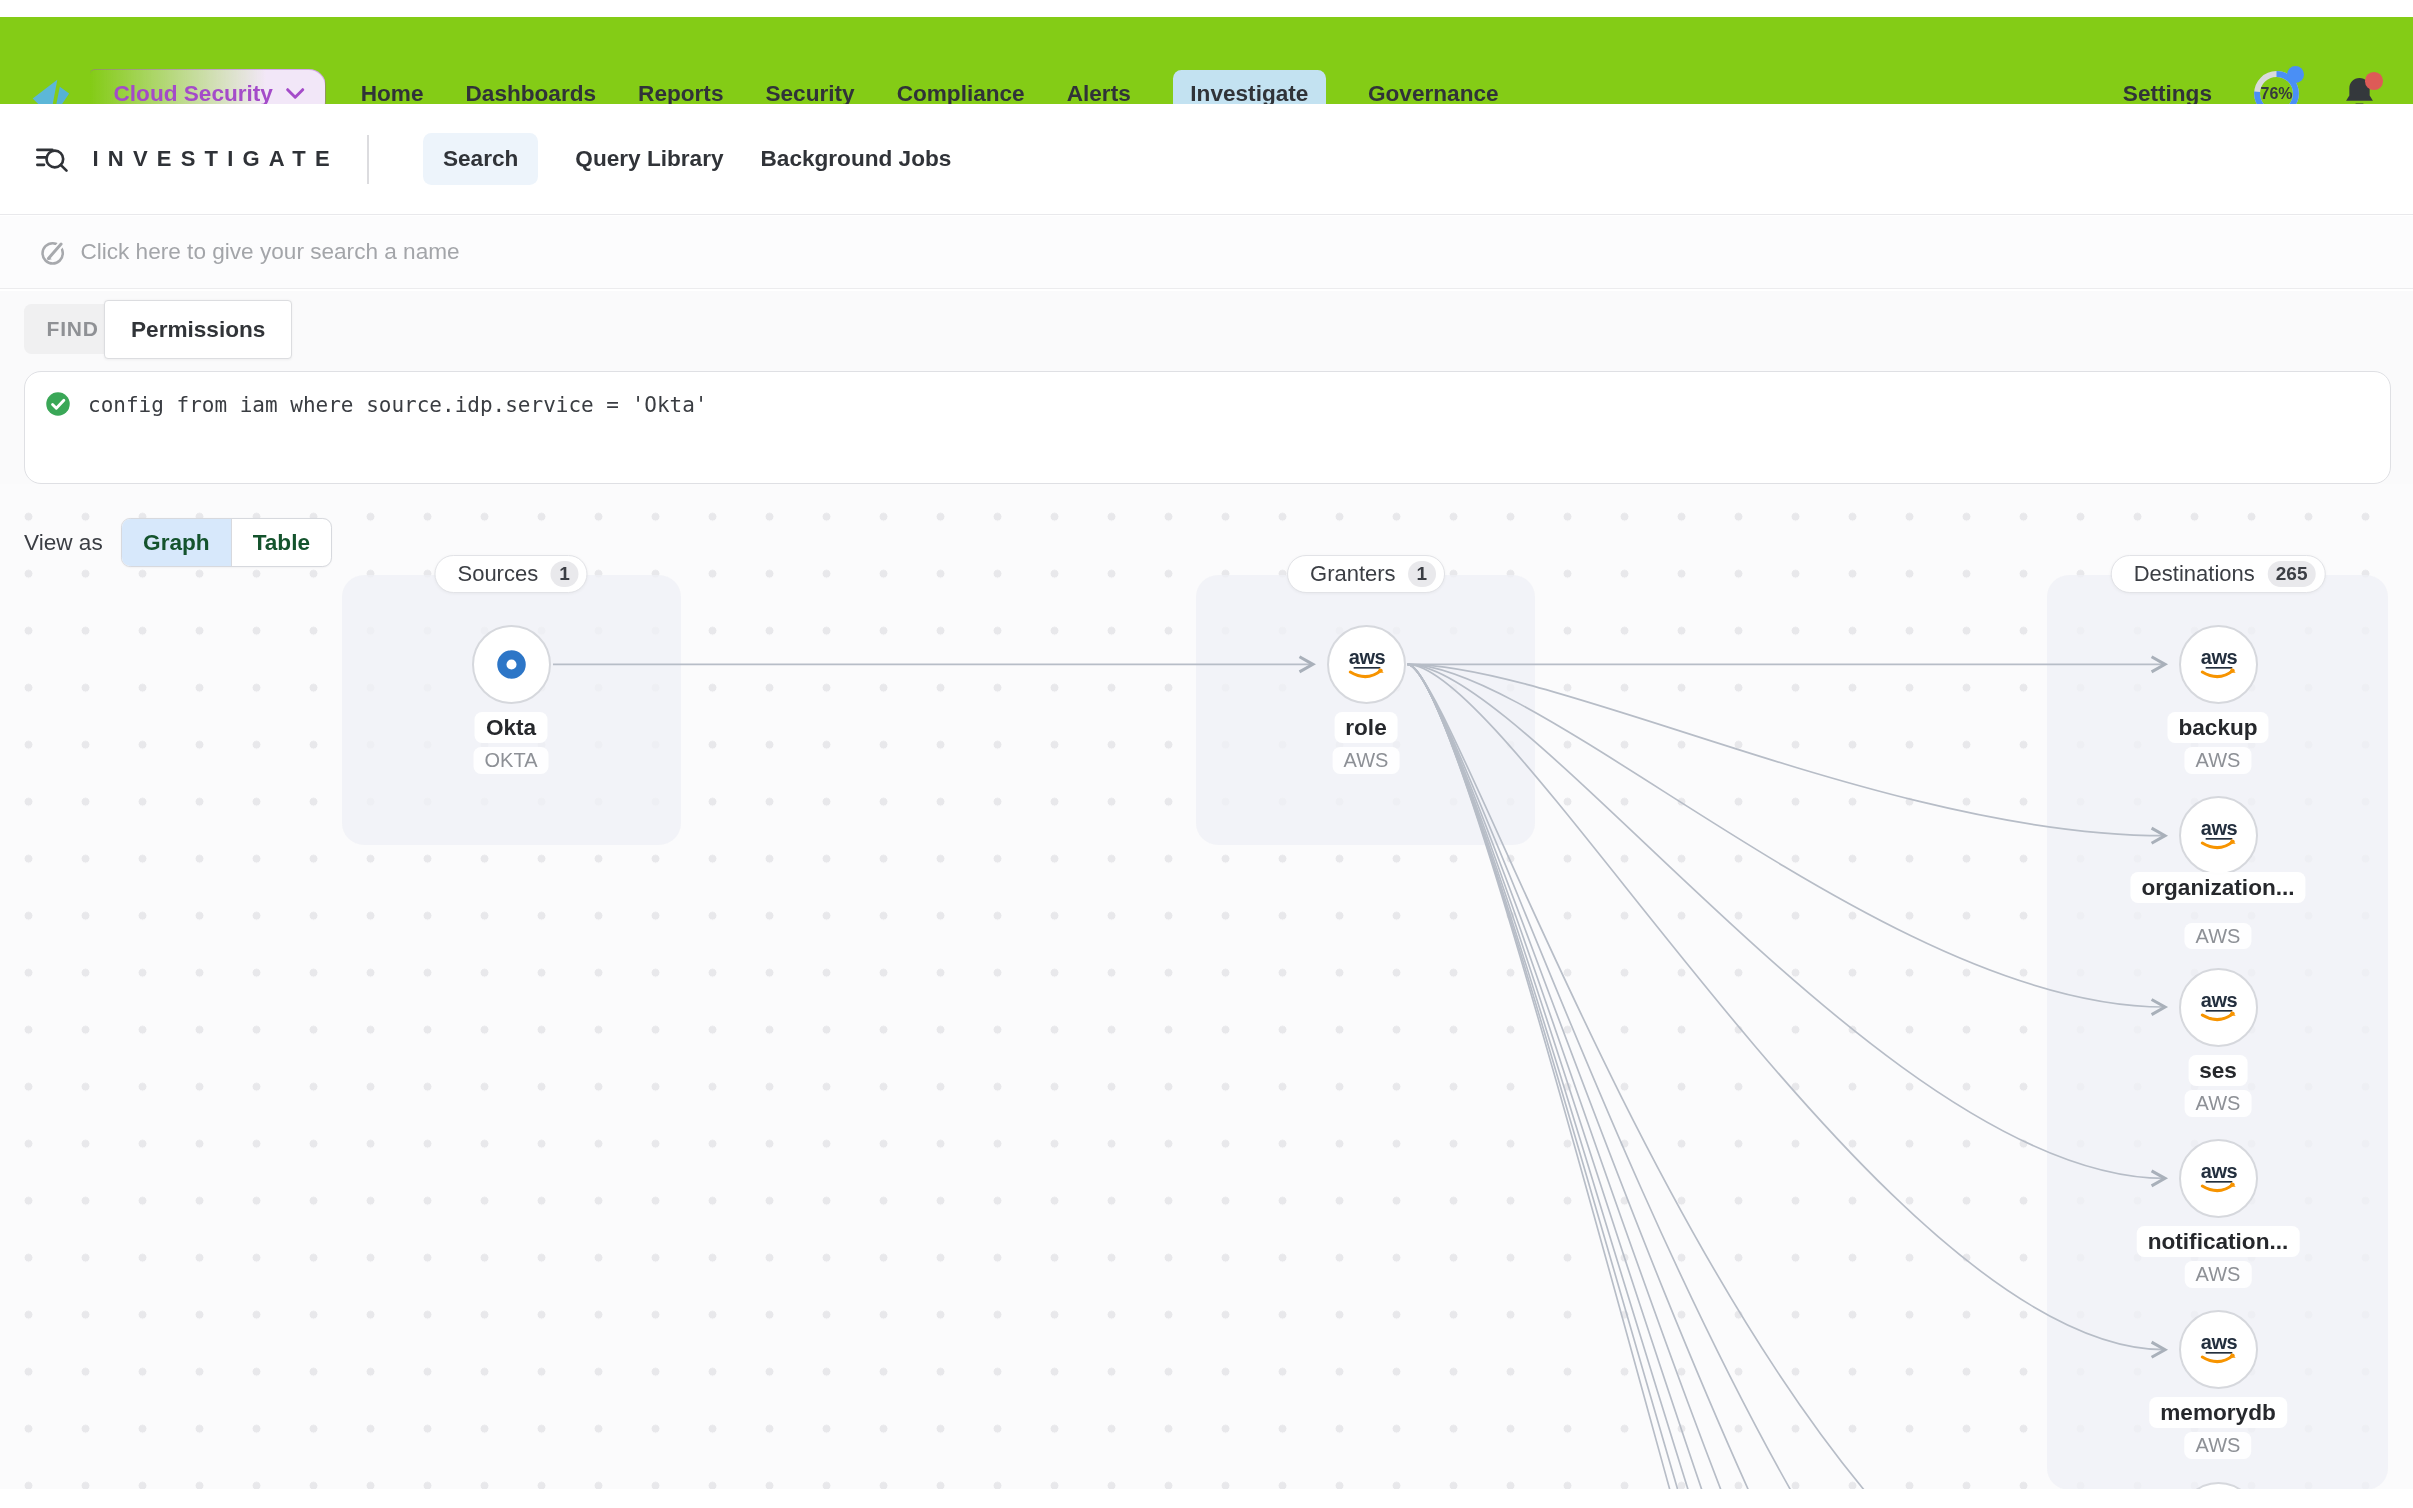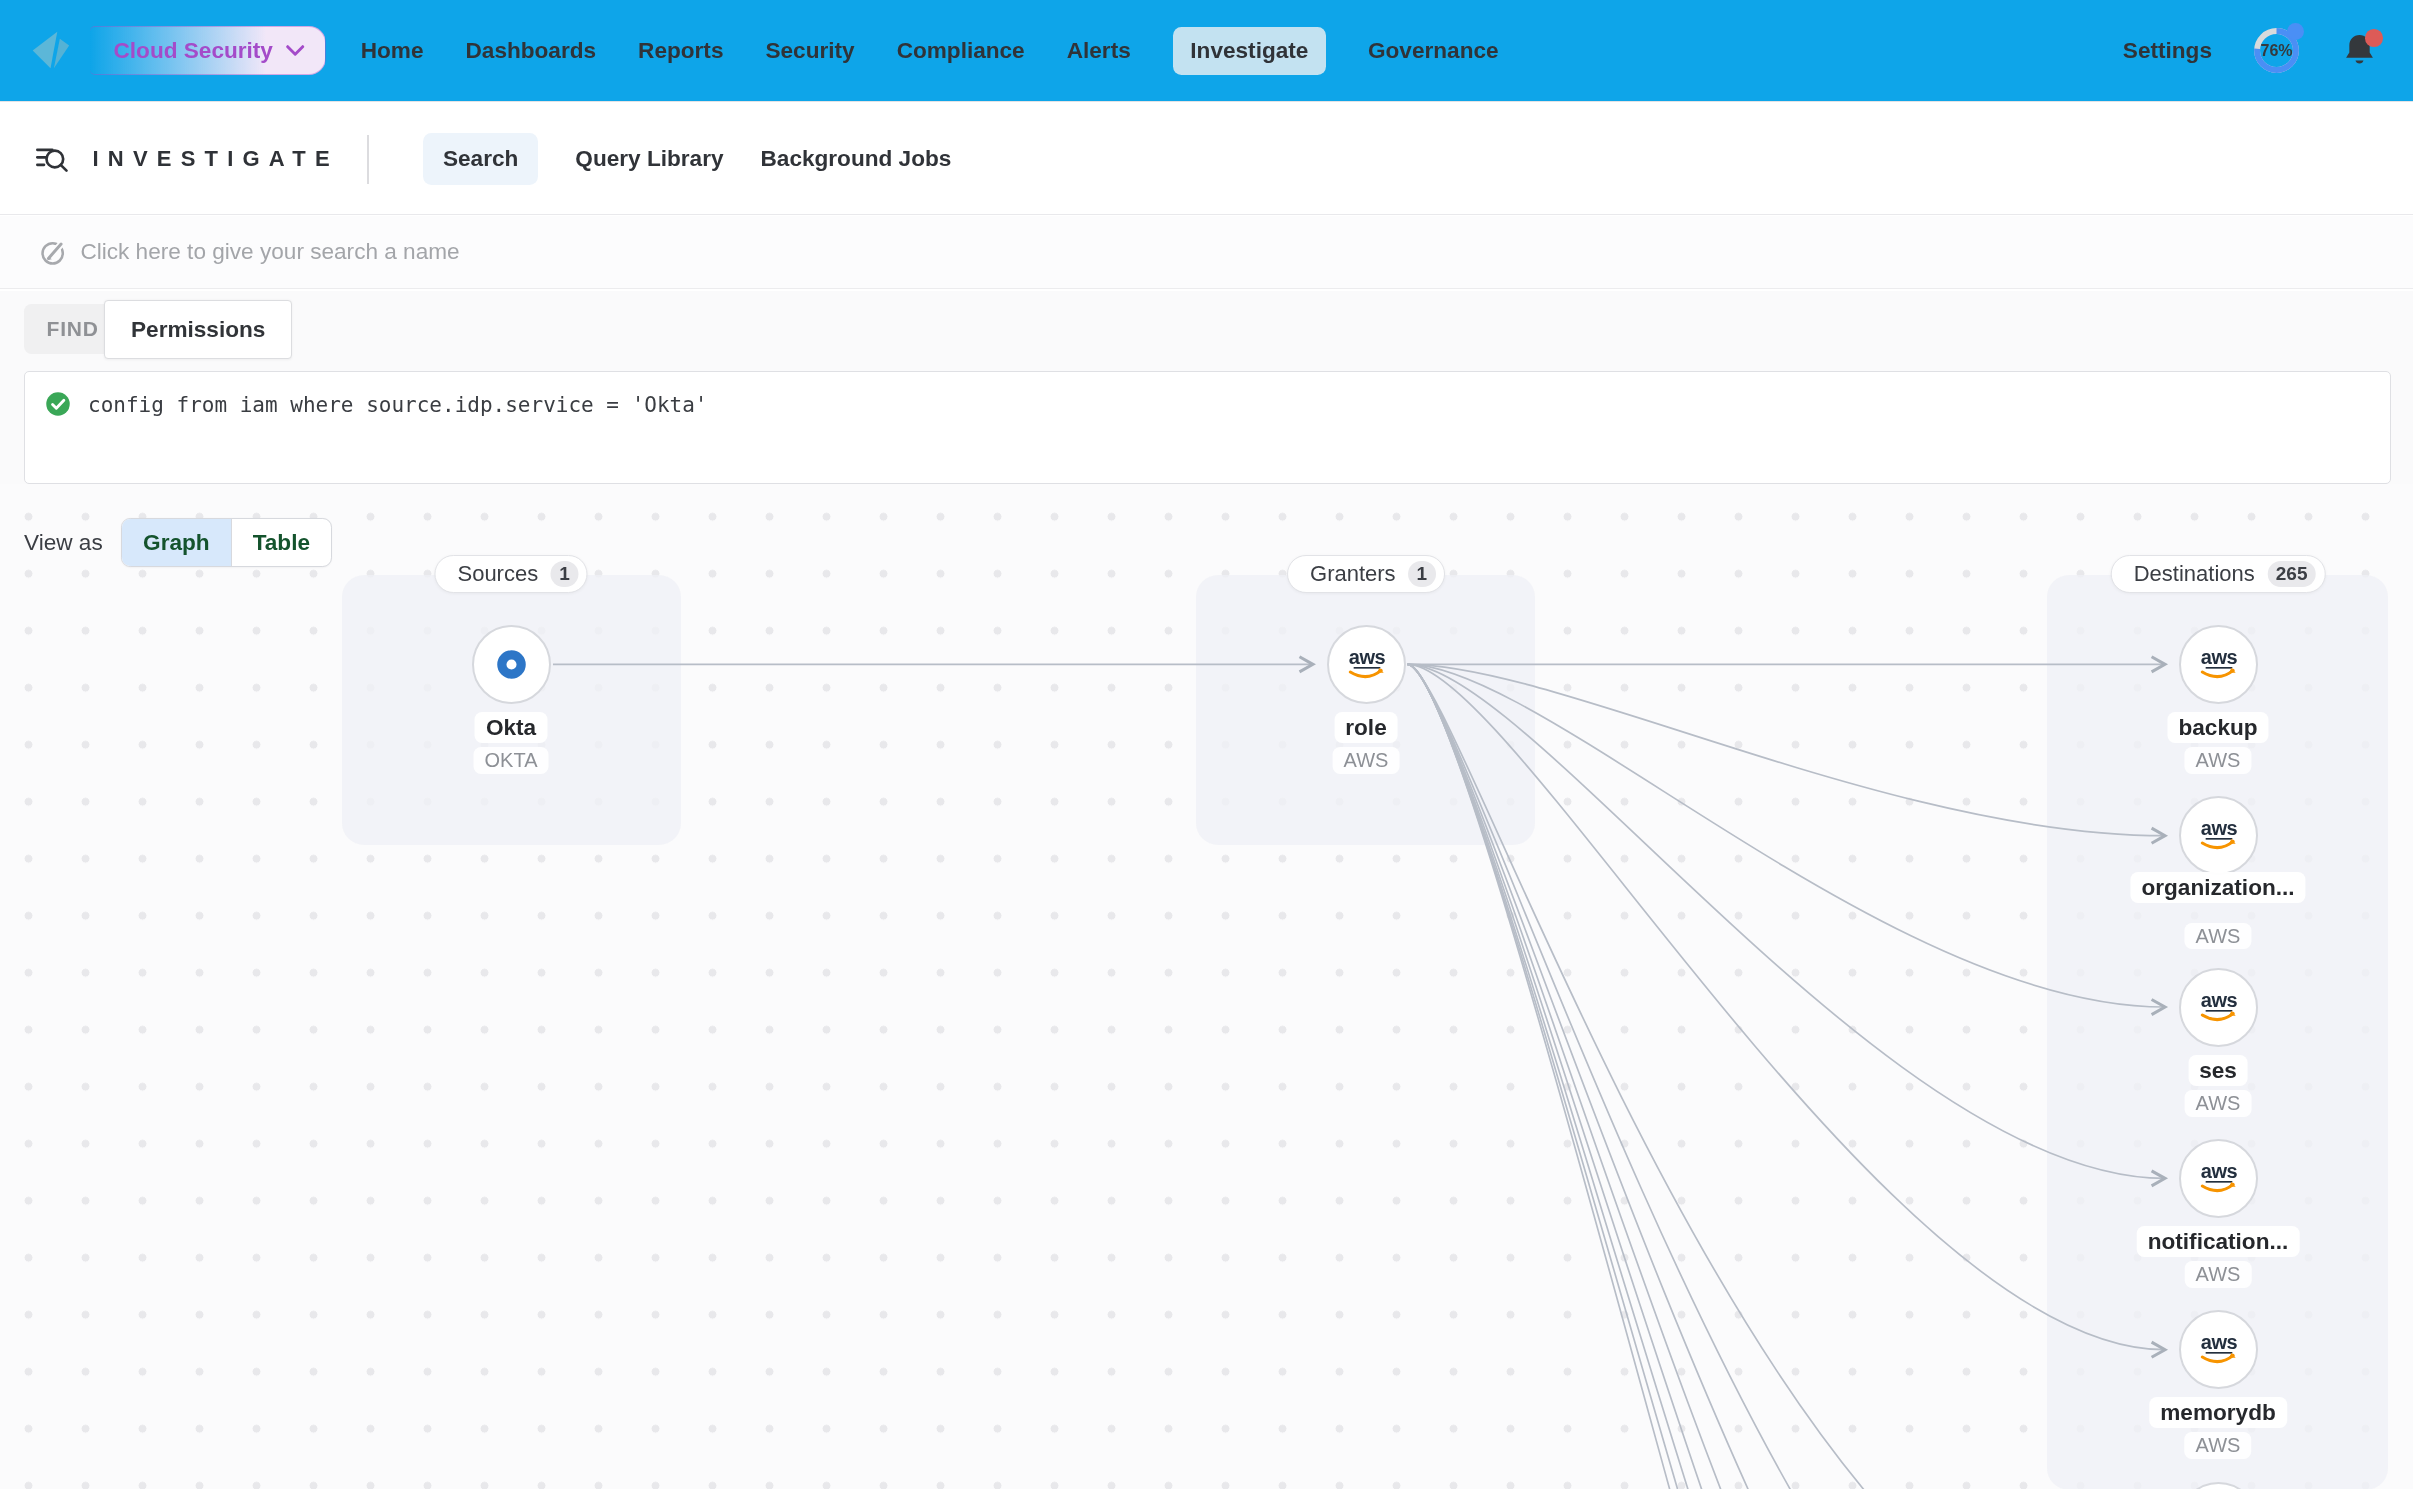--- a/index.html
+++ b/index.html
@@ -1,22 +1,22 @@
 <!DOCTYPE html>
 <html style="font-size:13.4px"><head>
 <meta charset="utf-8">
 <style>
   * { margin:0; padding:0; box-sizing:border-box; }
   html,body { width:2413px; height:1508px; overflow:hidden; background:#fff;
     font-family:"Liberation Sans", sans-serif; color:#2e3135; }
 
   
-  .topnav { position:absolute; left:0; top:0; width:2413px; height:102px;
-    background:#0ea5e9; border-bottom:1.7px solid #e3e3e6;
-    display:flex; align-items:center; }
+  .topnav { position:absolute; left:0; top:17px; width:2413px; height:102px;
+    background:#84cc16; border-bottom:1.7px solid #e3e3e6;
+    display:flex; align-items:flex-end; }
   .logo { margin-left:31px; flex:0 0 auto; }
   .brand-pill { margin-left:20px; height:49px; padding:0 20px 0 23.5px;
     display:flex; align-items:center; gap:13.4px;
     border:1.7px solid rgba(164,75,201,.40); border-left:none;
     border-radius:5px 17px 17px 5px;
     background:linear-gradient(90deg, rgba(243,233,248,0) 0%, #f2e7f8 75%);
     cursor:pointer; }
   .brand-pill span { font-size:22.6px; font-weight:bold; color:#a44bc9; }
   .main-nav { display:flex; align-items:center; gap:42px; margin-left:35px; }
   .nav-item { font-size:22.6px; font-weight:bold; color:#303338; padding:11px 0; cursor:pointer; white-space:nowrap; }
@@ -51,21 +51,21 @@
 
   
   .query-sec { position:absolute; left:0; top:291px; width:2413px; height:194px; background:#fafafb; }
   .chip-find { position:absolute; left:24px; top:13.4px; height:50px; padding:0 22.6px;
     display:flex; align-items:center; background:#f0f0f1; border-radius:7.5px;
     font-size:21px; font-weight:bold; color:#8f9195; letter-spacing:0.8px; }
   .chip-perms { position:absolute; left:104px; top:9.2px; height:59px; padding:0 26px;
     display:flex; align-items:center; background:#fff; border:1.7px solid #dcdde0; border-radius:4px;
     font-size:22.6px; font-weight:bold; color:#313438; box-shadow:0 0.8px 2.5px rgba(0,0,0,.05); cursor:pointer; }
   .query-box { position:absolute; left:24px; top:80px; width:2367px; height:113px;
-    background:#fff; border:1.7px solid #dfe0e4; border-radius:5px;
+    background:#fff; border:1.7px solid #dfe0e4; border-radius:17px;
     display:flex; align-items:flex-start; padding:19px 20px; gap:17px; cursor:text; }
   .query-code { font-family:"DejaVu Sans Mono", monospace; font-size:21px; color:#3a3d42; line-height:28.5px; }
 
   
   .graph-sec { position:absolute; left:0; top:484px; width:2413px; height:1024px;
     background-color:#fbfbfc; overflow:hidden;
     background-image:radial-gradient(circle, #e8e8eb 3.8px, rgba(0,0,0,0) 4.2px);
     background-size:57px 57px; background-position:0px 4.2px; }
   .viewas-row { position:absolute; left:24px; top:34px; height:49px;
     display:flex; align-items:center; gap:18.4px; }

